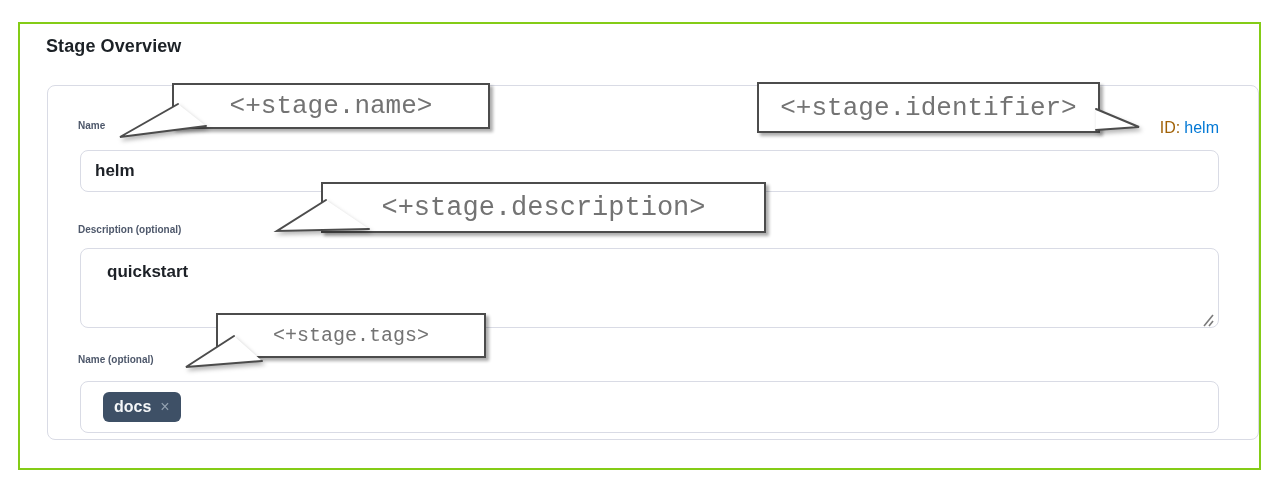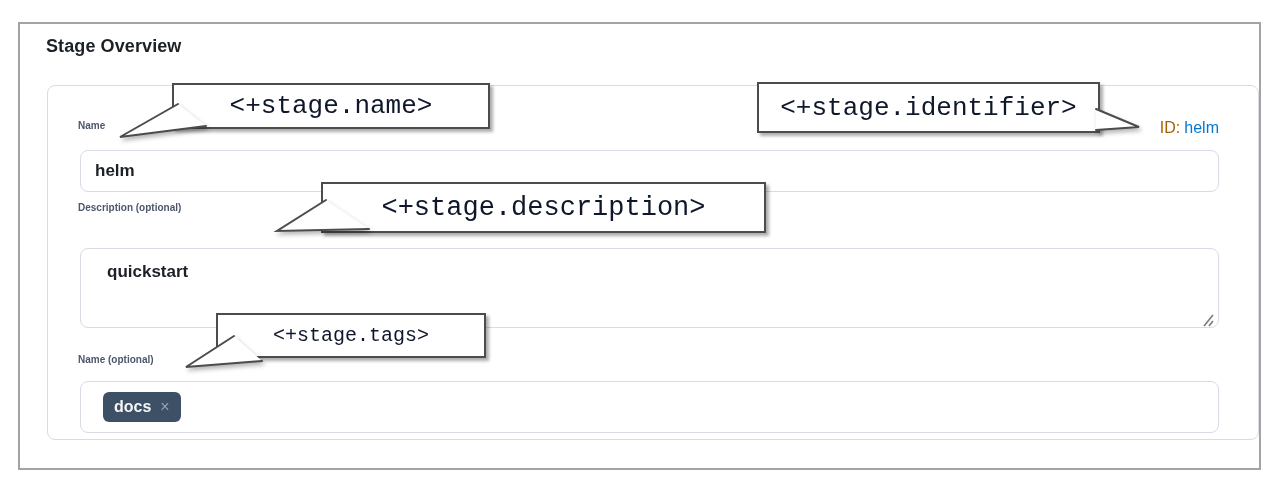--- a/index.html
+++ b/index.html
@@ -10,21 +10,21 @@
     height: 488px;
     background: #ffffff;
     font-family: "Liberation Sans", sans-serif;
     overflow: hidden;
   }
   
   .frame {
     position: absolute;
     left: 18px; top: 22px;
     width: 1243px; height: 448px;
-    border: 2px solid #a3a3a3;
+    border: 2px solid #84cc16;
     background: #ffffff;
   }
   .page-title {
     position: absolute;
     left: 26px; top: 12px;
     font-size: 18px;
     font-weight: 700;
     color: #1c2126;
     letter-spacing: 0.1px;
   }
@@ -36,21 +36,21 @@
     border-radius: 8px;
     background: #ffffff;
   }
   .field-label {
     position: absolute;
     font-size: 10px;
     font-weight: 600;
     color: #4e586b;
   }
   .label-name        { left: 58px; top: 96px;  }
-  .label-description { left: 58px; top: 178px; }
+  .label-description { left: 58px; top: 200px; }
   .label-tags        { left: 58px; top: 330px; }
   .text-input {
     position: absolute;
     left: 60px;
     width: 1139px;
     border: 1.5px solid #d9dbe5;
     border-radius: 8px;
     background: #ffffff;
     font-family: "Liberation Sans", sans-serif;
     font-size: 17px;
@@ -121,21 +121,21 @@
   
   .callout {
     position: absolute;
     background: #ffffff;
     border: 2px solid #4c4c4c;
     box-shadow: 3px 3px 3px rgba(0,0,0,0.32);
     display: flex;
     align-items: center;
     justify-content: center;
     font-family: "Liberation Mono", monospace;
-    color: #0f172a;
+    color: #737373;
     z-index: 5;
     white-space: nowrap;
   }
   .callout-name        { left: 172px; top: 83px;  width: 318px; height: 46px; font-size: 26px; }
   .callout-identifier  { left: 757px; top: 82px;  width: 343px; height: 51px; font-size: 26px; }
   .callout-description { left: 321px; top: 182px; width: 445px; height: 51px; font-size: 27px; }
   .callout-tags        { left: 216px; top: 313px; width: 270px; height: 45px; font-size: 20px; }
   .tails {
     position: absolute;
     left: 0; top: 0;

